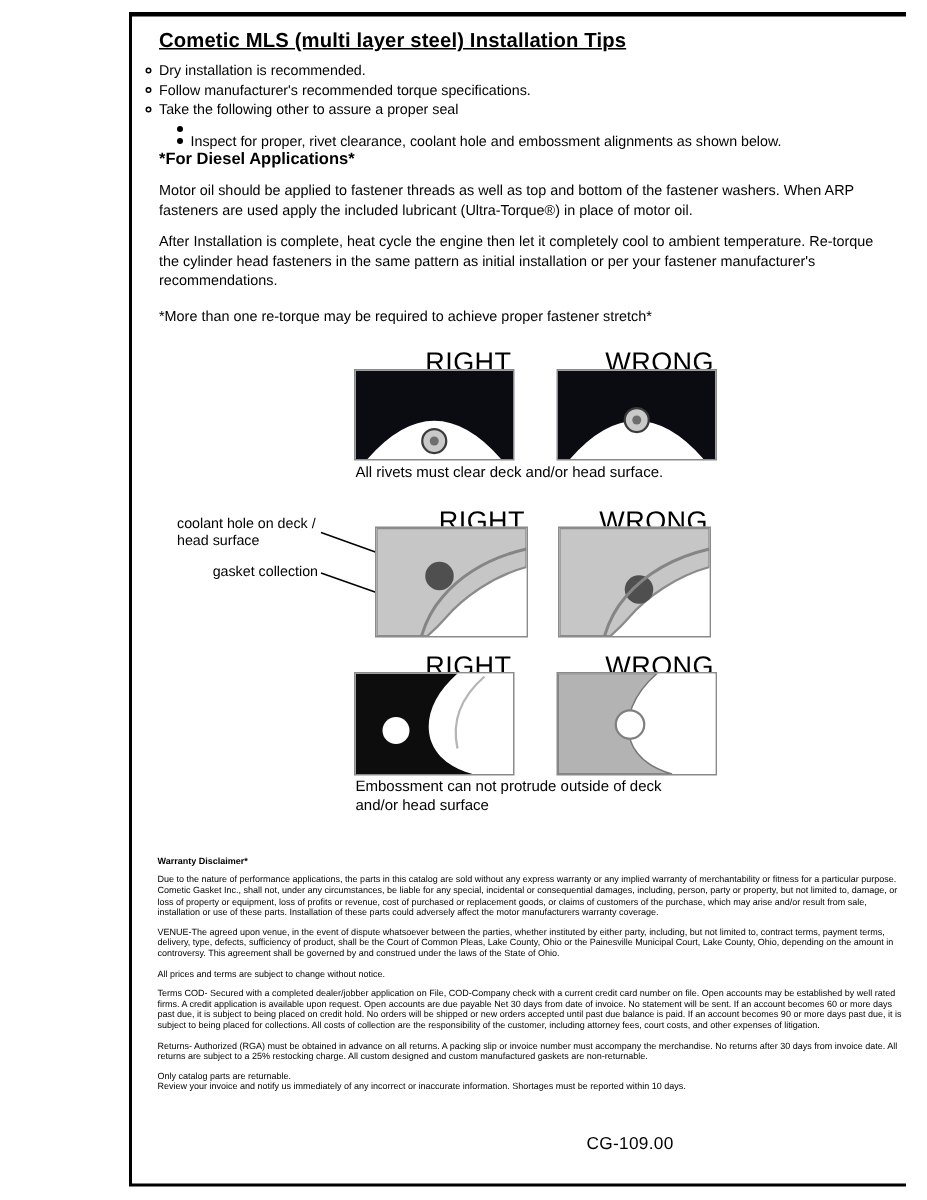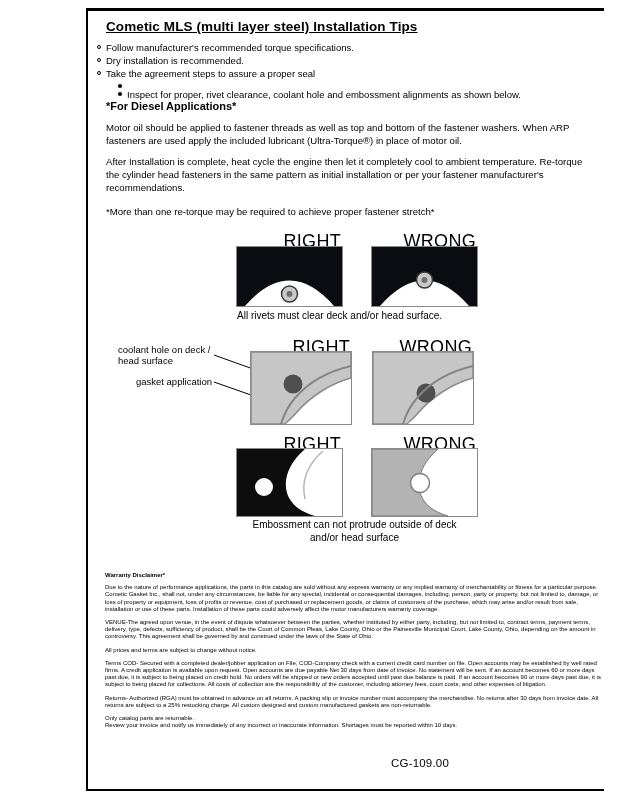--- a/index.html
+++ b/index.html
@@ -47,50 +47,50 @@
   .callout1 { position:absolute; left:118px; top:344px; width:94px; text-align:left;
               font-size:9.5px; line-height:11px; }
   .callout2 { position:absolute; left:106px; top:376px; width:106px; text-align:right;
               font-size:9.5px; line-height:11px; }
   .callout-lines { position:absolute; left:213px; top:350px; }
 
   .lbl-r3-right { left:236px; top:434px; }
   .lbl-r3-wrong { left:371px; top:434px; }
   .img-r3-right { left:236px; top:448px; }
   .img-r3-wrong { left:371px; top:448px; }
-  .caption3     { left:237px; top:519px; width:235px;text-align:center; }
+  .caption3     { left:237px; top:519px; width:235px; }
 
   .disclaimer { position:absolute; left:105px; top:572px; width:497px; font-size:6px;
                 line-height:7.2px; }
   .disclaimer h3 { font-size:6px; font-weight:bold; margin-bottom:5px; }
   .disclaimer p { margin-bottom:6px; }
   .disclaimer p.tight { margin-bottom:0; }
 
   .footer-code { position:absolute; left:391px; top:757px; font-size:11.5px; letter-spacing:.2px; }
 </style>
 </head>
 <body>
 
 <div class="page">
   <div class="frame"></div>
 
   <h1 class="title">Cometic MLS (multi layer steel) Installation Tips</h1>
 
   <div class="tips">
     <div class="tip-row">
       <span class="marker-o"></span>
+      <span>Dry installation is recommended.</span>
+    </div>
+    <div class="tip-row">
+      <span class="marker-o"></span>
       <span>Follow manufacturer's recommended torque specifications.</span>
     </div>
     <div class="tip-row">
       <span class="marker-o"></span>
-      <span>Dry installation is recommended.</span>
-    </div>
-    <div class="tip-row">
-      <span class="marker-o"></span>
-      <span>Take the agreement steps to assure a proper seal</span>
+      <span>Take the following other to assure a proper seal</span>
     </div>
     <div class="tip-row sub">
       <span class="marker-f"></span>
     </div>
     <div class="tip-row sub">
       <span class="marker-f"></span>
       <span>Inspect for proper, rivet clearance, coolant hole and embossment alignments as shown below.</span>
     </div>
   </div>
 
@@ -119,21 +119,21 @@
       <circle cx="52.5" cy="33" r="8" fill="#c9c9c9" stroke="#3a3a3a" stroke-width="1.5"></circle>
       <circle cx="52.5" cy="33" r="3" fill="#6e6e6e"></circle>
     </svg>
   </div>
   <div class="caption caption1">All rivets must clear deck and/or head surface.</div>
 
   <div class="dlabel w100 lbl-r2-right">RIGHT</div>
   <div class="dlabel w100 lbl-r2-wrong">WRONG</div>
 
   <div class="callout1">coolant hole on deck / head surface</div>
-  <div class="callout2">gasket application</div>
+  <div class="callout2">gasket collection</div>
   <svg class="callout-lines" width="90" height="62" viewBox="0 0 90 62">
     <line x1="1" y1="5" x2="79" y2="33" stroke="#000" stroke-width="1"></line>
     <line x1="1" y1="32" x2="72" y2="57" stroke="#000" stroke-width="1"></line>
   </svg>
 
   <div class="dimg img-r2-right">
     <svg width="100" height="72" viewBox="0 0 100 72">
       <rect width="100" height="72" fill="#ffffff"></rect>
       <path d="M0,0 H100 V26 C78,32 58,46 46,60 C39,68 36,70 34,72 H0 Z" fill="#c6c6c6" stroke="#8b8b8b" stroke-width="1.5"></path>
       <path d="M100,14 C74,20 56,32 44,46 C37,54 33,62 30,72" fill="none" stroke="#858585" stroke-width="2"></path>

